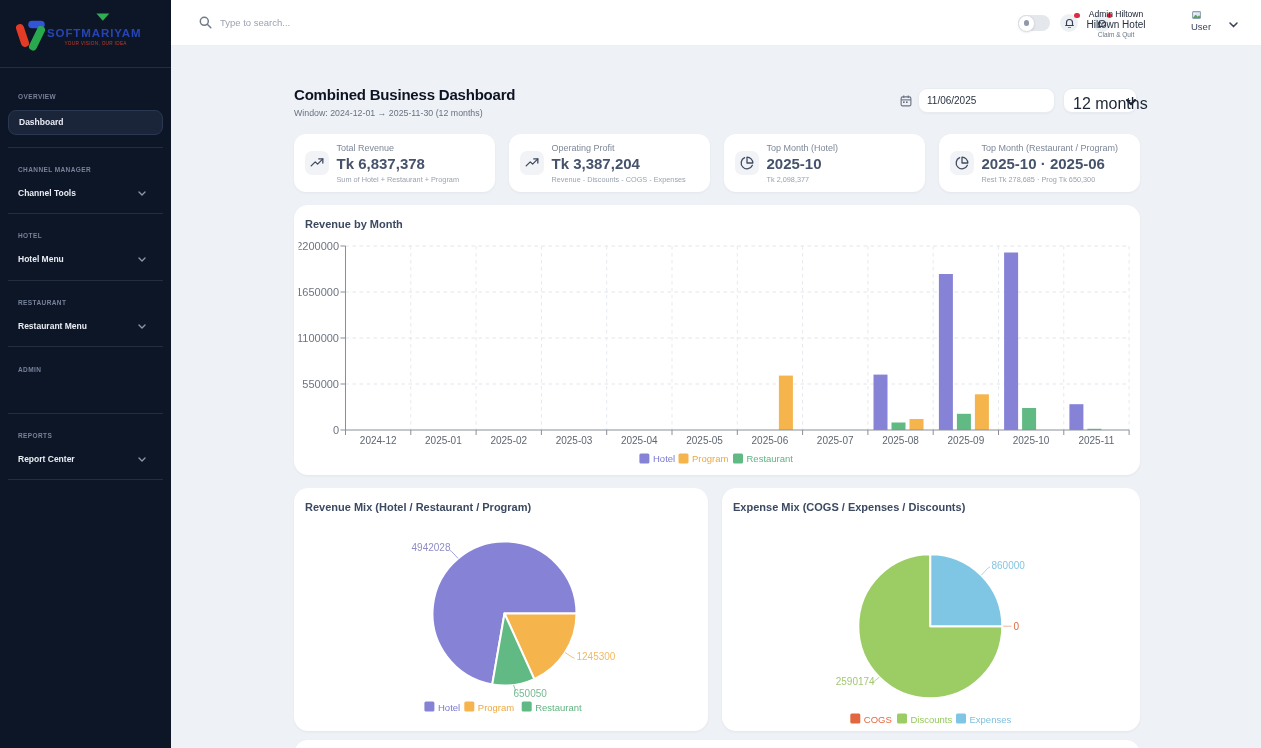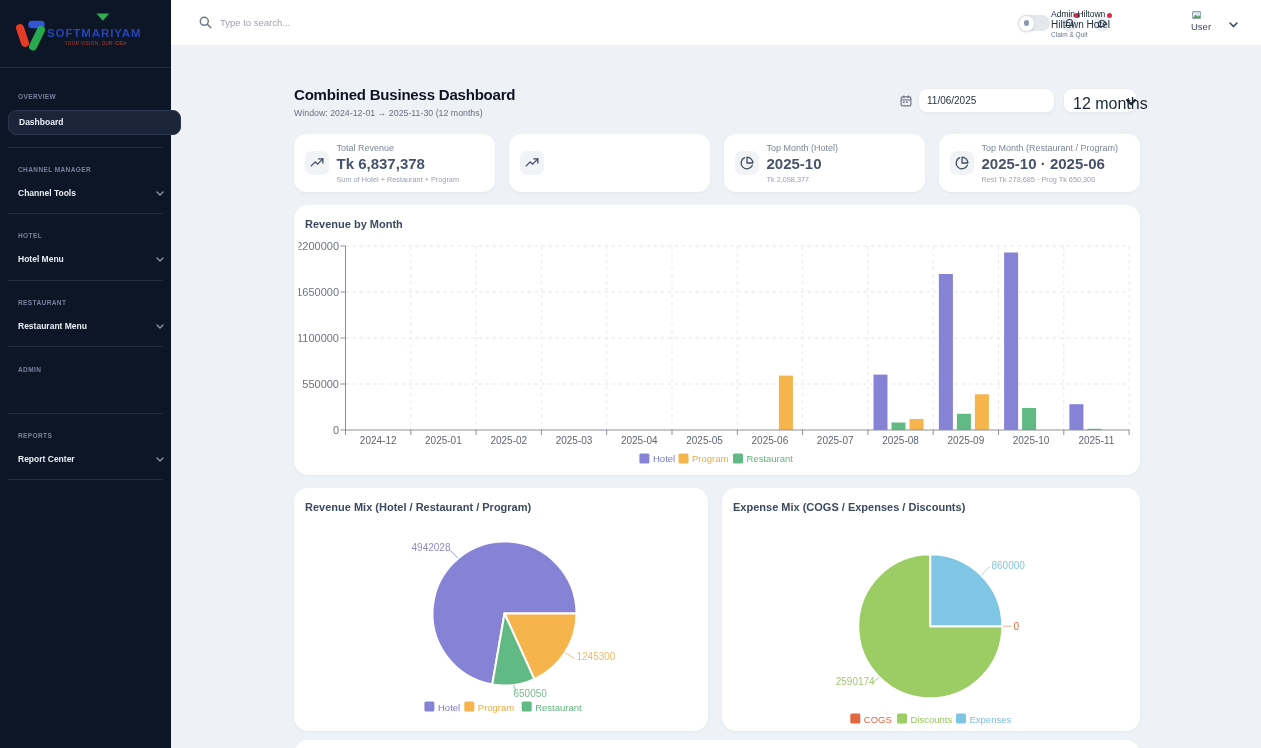--- a/index.html
+++ b/index.html
@@ -1,18 +1,18 @@
 <!DOCTYPE html>
 <html><head><meta charset="utf-8"><style>
 * { margin:0; padding:0; box-sizing:border-box; }
 html,body { width:1261px; height:748px; overflow:hidden; font-family:"Liberation Sans", sans-serif; background:#eef1f6; }
 .abs { position:absolute; }
 #sidebar { position:absolute; left:0; top:0; width:171px; height:748px; background:#0d1626; }
 .sec-label { position:absolute; left:18px; font-size:6.5px; font-weight:700; letter-spacing:0.4px; color:#77829b; }
-.nav-item { position:absolute; left:8px; width:173px; height:25px; line-height:25px; padding-left:10px; font-size:8.5px; font-weight:700; color:#e8ecf4; border-radius:8px; }
+.nav-item { position:absolute; left:8px; width:155px; height:25px; line-height:25px; padding-left:10px; font-size:8.5px; font-weight:700; color:#e8ecf4; border-radius:8px; }
 .nav-item.active { background:#1b2539; border:1px solid #2a3751; line-height:23px; }
 .sb-div { position:absolute; left:8px; width:155px; height:1px; background:rgba(255,255,255,0.1); }
 #topbar { position:absolute; left:171px; top:0; width:1090px; height:46px; background:#fff; border-bottom:1px solid #eceff3; }
 .card { position:absolute; background:#fff; border-radius:14px; box-shadow:0 1px 3px rgba(16,24,40,.05);padding-left:24px; }
 .card-title { position:absolute; left:11px; top:13px; font-size:11px; font-weight:700; color:#3b4961; }
 .stat { position:absolute; top:134px; width:201px; height:58px; background:#fff; border-radius:12px; box-shadow:0 1px 3px rgba(16,24,40,.05); }
 .stat-ic { position:absolute; left:11px; top:16.5px; width:24px; height:24px; border-radius:7px; background:#f1f3f6; display:flex; align-items:center; justify-content:center; }
 .stat-tx { position:absolute; left:42.5px; top:8.5px; width:158px; }
 .s-lab { font-size:9px; line-height:10px; color:#7d8798; }
 .s-val { font-size:15px; line-height:16px; font-weight:700; color:#46536b; margin-top:3px; white-space:nowrap; }
@@ -72,21 +72,21 @@
     </svg>
   <div class="abs" style="left:903.4px;top:12.9px;width:5.2px;height:5.2px;border-radius:50%;background:#dd2d44"></div>
   <div class="abs" style="left:921.5px;top:14px;width:18px;height:18px;border-radius:50%;background:#eef1f4"></div>
   <svg class="abs" style="left:925.5px;top:18.5px" width="10" height="10" viewBox="0 0 20 20">
       <path d="M10 3 a7 6 0 0 1 7 6 a7 6 0 0 1 -7 6 a8 8 0 0 1 -3.4 -0.7 L3 16.5 L4.2 13 A6.5 5.8 0 0 1 3 9 a7 6 0 0 1 7 -6 Z" fill="none" stroke="#333f54" stroke-width="2.1" stroke-linejoin="round"></path>
       <circle cx="6.8" cy="9" r="0.9" fill="#333f54"></circle>
       <circle cx="10" cy="9" r="0.9" fill="#333f54"></circle>
       <circle cx="13.2" cy="9" r="0.9" fill="#333f54"></circle>
     </svg>
   <div class="abs" style="left:935.9px;top:12.9px;width:5.2px;height:5.2px;border-radius:50%;background:#dd2d44"></div>
-  <div class="abs" style="left:880px;top:9.5px;width:130px;text-align:left">
+  <div class="abs" style="left:880px;top:9.5px;width:130px;text-align:center">
     <div style="font-size:8.5px;line-height:9px;color:#141e30;font-weight:500">Admin Hiltown</div>
     <div style="font-size:10px;line-height:9px;color:#27303f;margin-top:1.5px">Hiltown Hotel</div>
     <div style="font-size:6.5px;line-height:7px;color:#6a7484;margin-top:2px">Claim &amp; Quit</div>
   </div>
   <svg class="abs" style="left:1020.5px;top:11px" width="9" height="8" viewBox="0 0 16 14">
       <rect x="1" y="1" width="14" height="12" rx="1.5" fill="#dce9f5" stroke="#90a0b2" stroke-width="1.8"></rect>
       <path d="M1.5 12.5 L6.5 6 L10 10 L12.5 7.5 L15 10.5 L15 12.5 Z" fill="#58a05e"></path>
       <circle cx="5.2" cy="4.8" r="1.7" fill="#f2f7fb"></circle>
     </svg>
   <div class="abs" style="left:1020px;top:20.5px;font-size:9.5px;color:#39455a">User</div>
@@ -126,20 +126,25 @@
       <div class="s-val">Tk 6,837,378</div>
       <div class="s-sub">Sum of Hotel + Restaurant + Program</div>
     </div>
 </div>
 <div class="stat" style="left:509px">
 <div class="stat-ic">
       <svg width="14" height="14" viewBox="0 0 24 24" fill="none" stroke="#3f4b61" stroke-width="2.2" stroke-linecap="round" stroke-linejoin="round">
         <polyline points="2,17 9,10 13,14 22,5"></polyline>
         <polyline points="15,5 22,5 22,12"></polyline>
       </svg>
+    </div>
+<div class="stat-tx">
+      <div class="s-lab">Operating Profit</div>
+      <div class="s-val">Tk 3,387,204</div>
+      <div class="s-sub">Revenue - Discounts - COGS - Expenses</div>
     </div>
 </div>
 <div class="stat" style="left:724px">
 <div class="stat-ic">
       <svg width="14" height="14" viewBox="0 0 24 24" fill="none" stroke="#3f4b61" stroke-width="2.2" stroke-linecap="round" stroke-linejoin="round">
         <path d="M21.2 15.9A10 10 0 1 1 8 2.8"></path>
         <path d="M22 12A10 10 0 0 0 12 2v10z"></path>
       </svg>
     </div>
 <div class="stat-tx">

